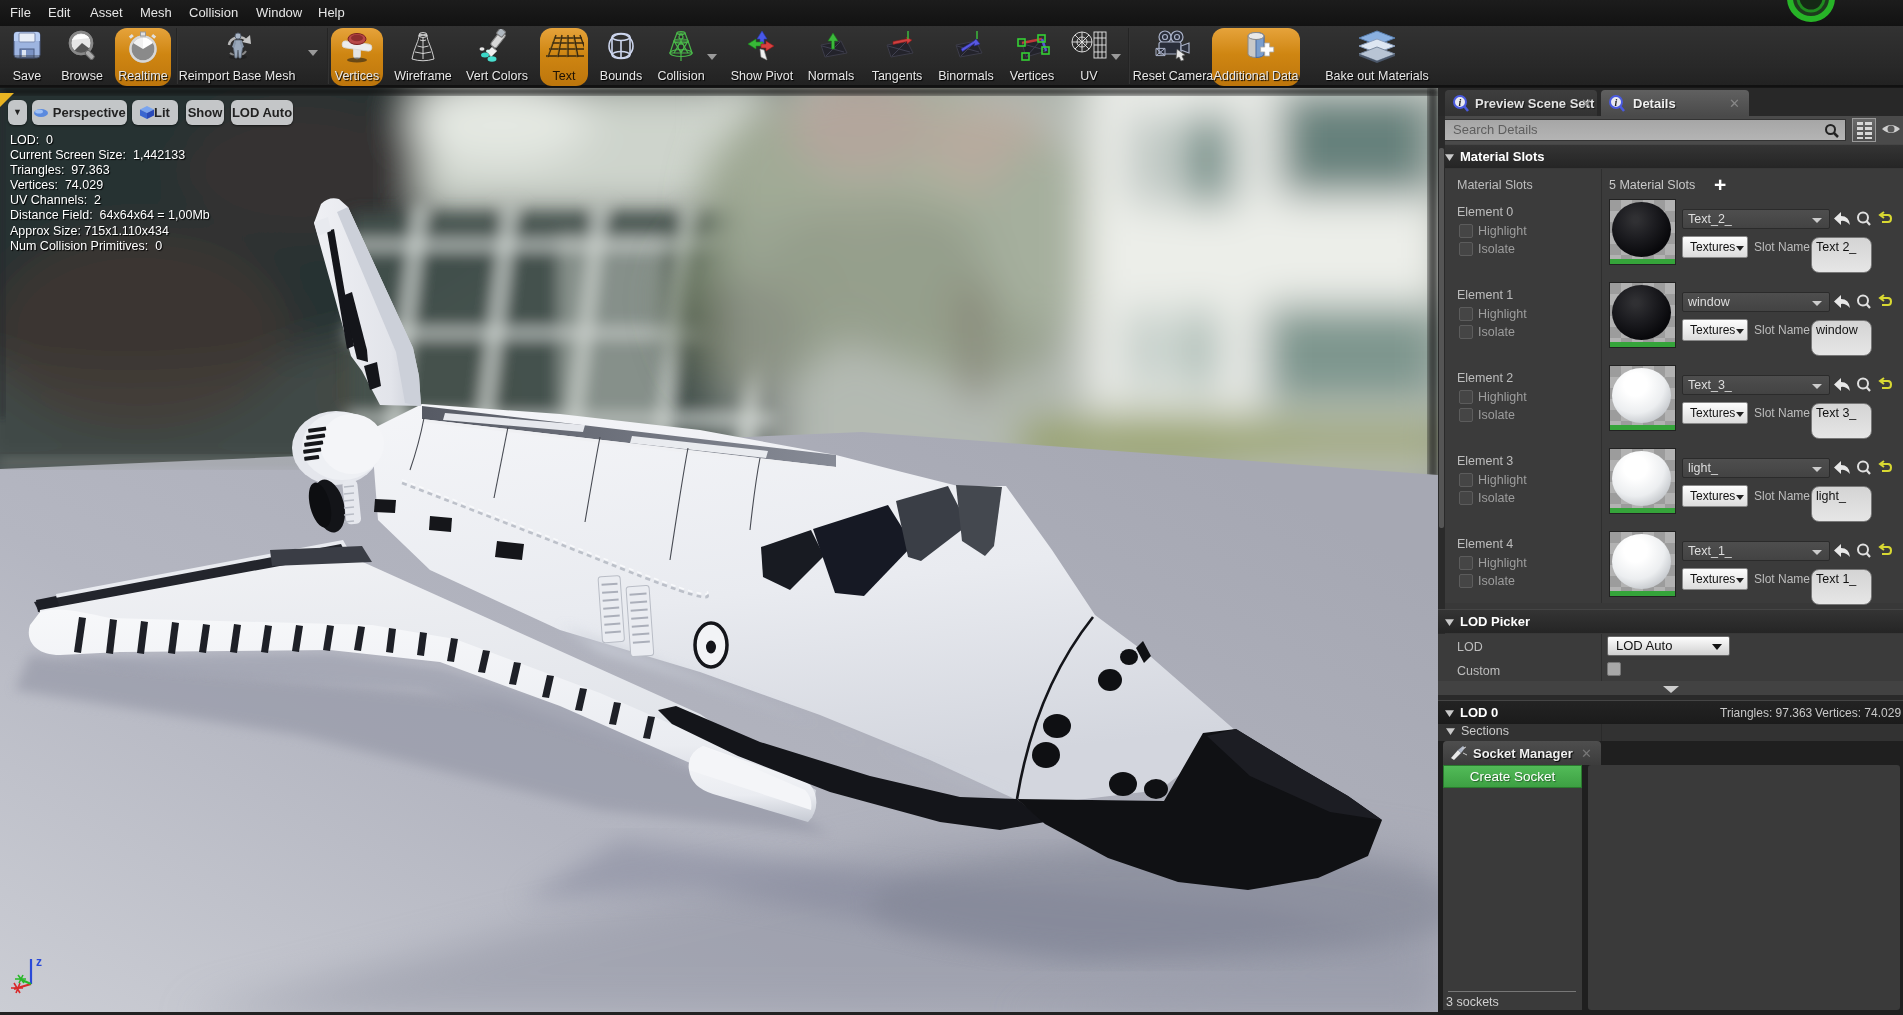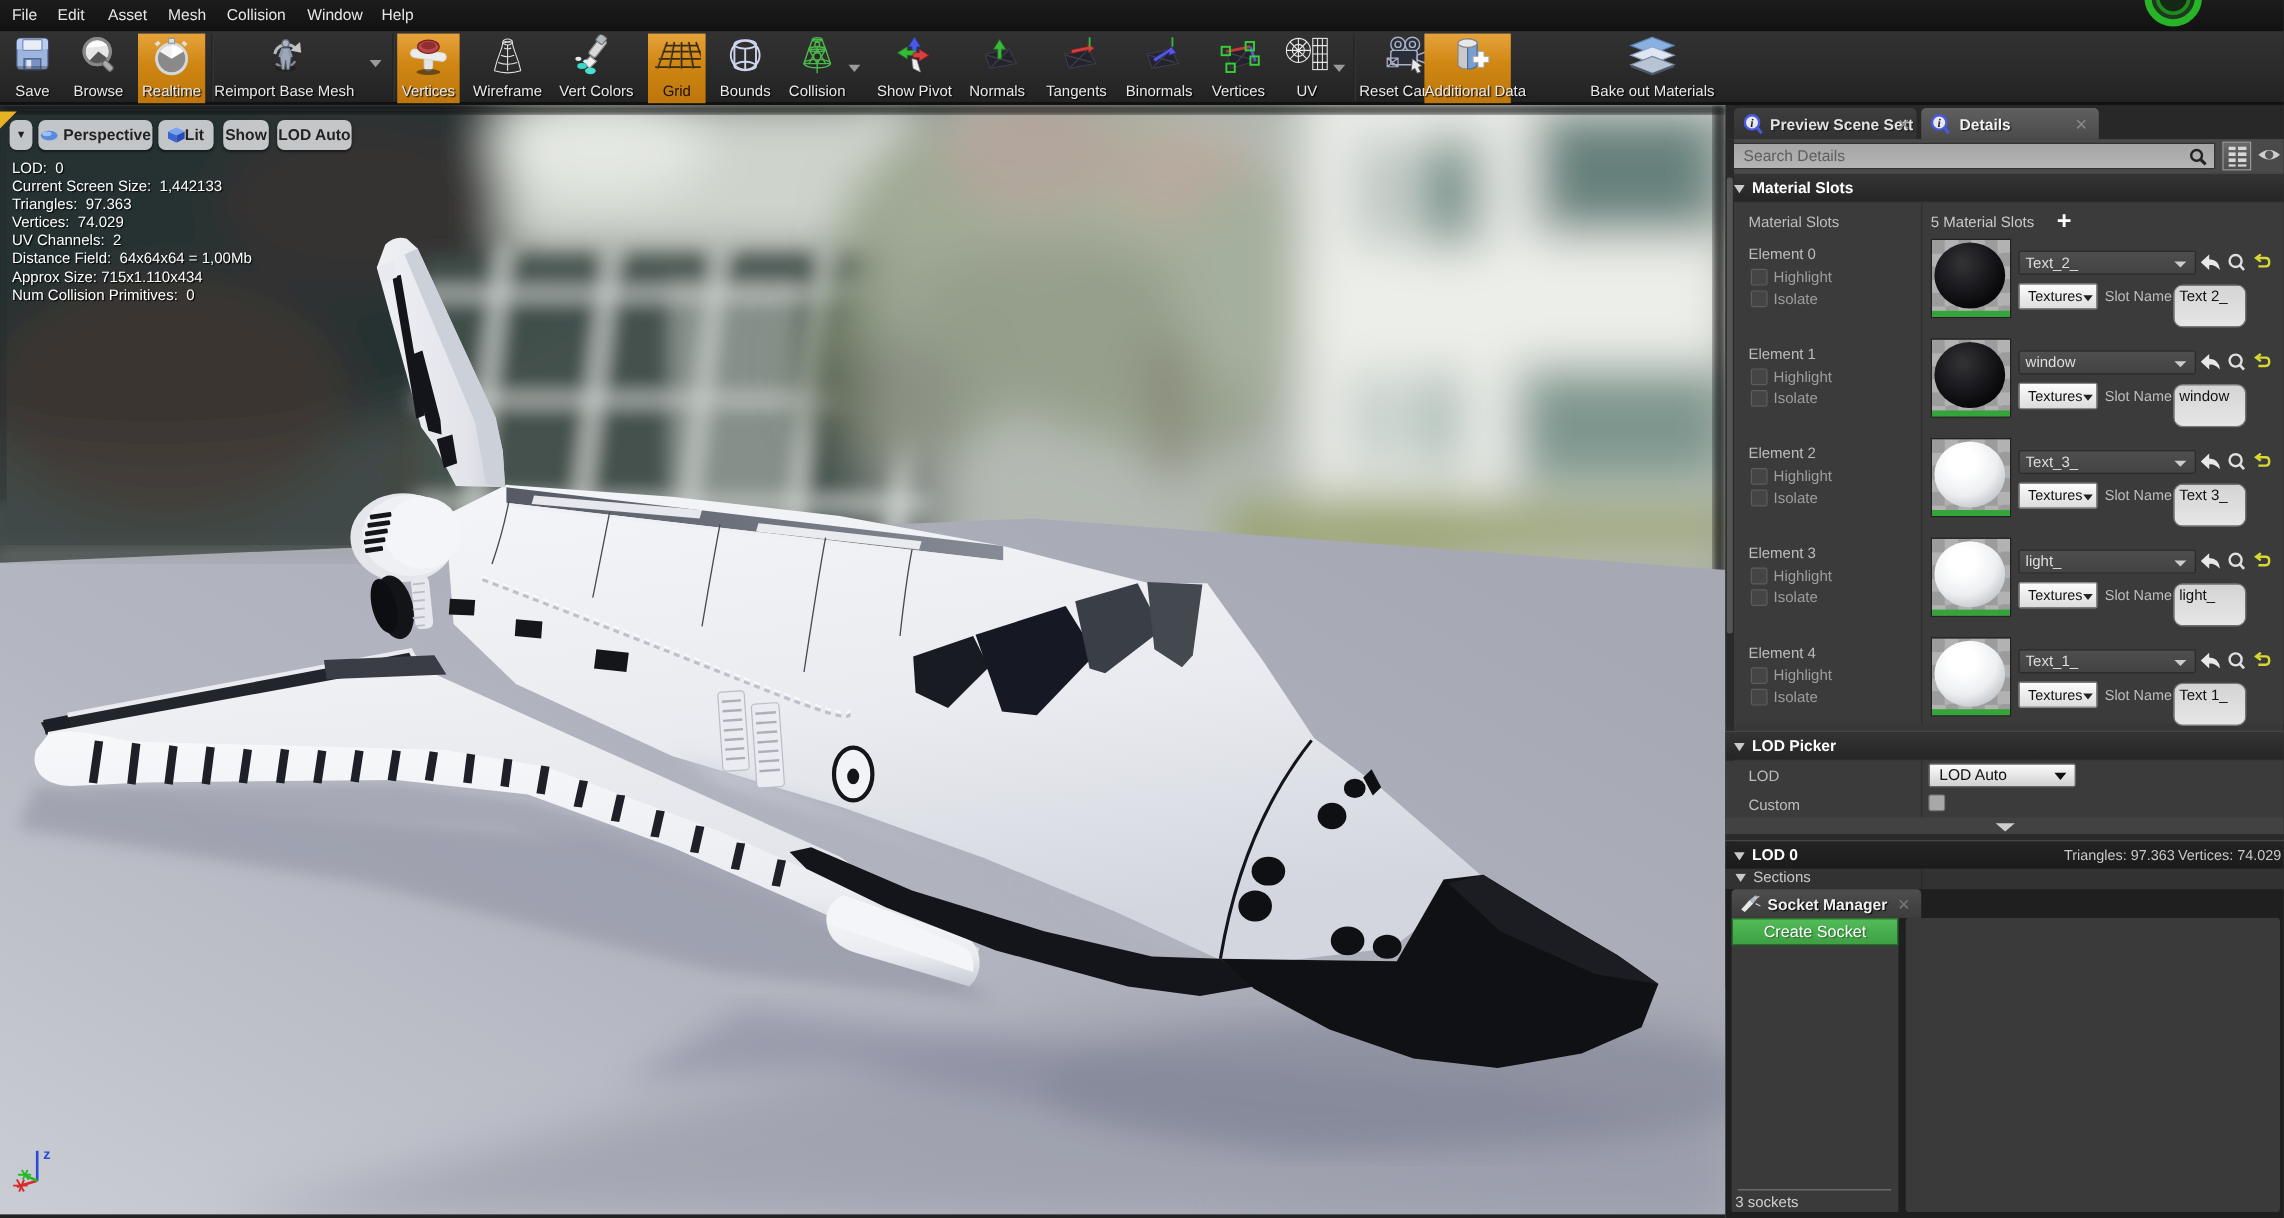--- a/index.html
+++ b/index.html
@@ -2,21 +2,21 @@
 <html><head><meta charset="utf-8"><style>
 *{margin:0;padding:0;box-sizing:border-box}
 html,body{width:1903px;height:1015px;overflow:hidden;background:#161616;font-family:"Liberation Sans",sans-serif}
 .a{position:absolute}
 #menubar{position:absolute;left:0;top:0;width:1903px;height:26px;background:linear-gradient(#1c1c1c,#121212);color:#e6e6e6;font-size:13px}
 #menubar span{position:absolute;top:5px}
 #toolbar{position:absolute;left:0;top:26px;width:1903px;height:61px;background:linear-gradient(#323232,#282828 70%,#222);border-bottom:2px solid #111}
 .tb{position:absolute;top:2px;height:58px;text-align:center}
 .tb .lb{position:absolute;bottom:3px;left:0;right:0;font-size:12.5px;color:#e8e8e8;text-shadow:1px 1px 1px #000;white-space:nowrap}
 .tb svg{display:block;margin:1px auto 0}
-.org{background:linear-gradient(#e6a33b,#cf8612 45%,#bd760c);border-radius:0}
+.org{background:linear-gradient(#e6a33b,#cf8612 45%,#bd760c);border-radius:12px}
 .sep{position:absolute;top:2px;height:56px;width:2px;background:linear-gradient(90deg,#1d1d1d,#3a3a3a)}
 .varr{position:absolute;width:0;height:0;border-left:5px solid transparent;border-right:5px solid transparent;border-top:6px solid #9a9a9a}
 #viewport{position:absolute;left:0;top:88px;width:1438px;height:927px;background:#8b8d97}
 .vbtn{position:absolute;top:12px;height:25px;background:rgba(208,210,212,.93);border-radius:6px;color:#222;font-size:13.5px;font-weight:bold;line-height:25px;text-align:center;box-shadow:0 1px 2px rgba(0,0,0,.5);white-space:nowrap}
 #stats{position:absolute;left:10px;top:45px;color:#fff;font-size:12.5px;line-height:15.1px;text-shadow:1px 1px 1px #000;white-space:pre}
 #panel{position:absolute;left:1438px;top:88px;width:465px;height:927px;background:#383838;font-size:12px;color:#c9c9c9}
 #panel span,#panel div{white-space:nowrap}
 .hdr{position:absolute;left:0;width:465px;height:24px;background:linear-gradient(#343434,#252525);color:#fff;font-weight:bold;font-size:13px;line-height:24px;border-top:1px solid #454545}
 .tri{display:inline-block;width:9px;height:8px;margin:0 6px 0 7px;background:#c9c9c9;clip-path:polygon(0 15%,100% 15%,50% 100%)}
 .cb{position:absolute;width:14px;height:14px;background:#454545;border:1px solid #5c5c5c;border-radius:2px}
@@ -132,21 +132,21 @@
 <div class="tb org" style="left:540px;width:48px">
       <svg width="40" height="36">
         <g stroke="#3a2a10" stroke-width="1.4" fill="none">
           <path d="M12 6 L4 28 M18 6 L14 28 M24 6 L24 28 M30 6 L34 28 M36 6 L44 28"></path>
           <path d="M10 9 H38 M8 14 H40 M5 20 H43 M2 27 H46"></path>
         </g>
         <g stroke="#8a6a20" stroke-width="0.7" fill="none" opacity="0.7">
           <path d="M11 7 L3 29 M17 7 L13 29 M23 7 L23 29 M29 7 L33 29"></path>
         </g>
       </svg>
-      <div class="lb" style="color:#1d1205;text-shadow:none">Grid</div>
+      <div class="lb" style="color:#1d1205;text-shadow:none">Text</div>
     </div>
 <div class="tb" style="left:593px;width:56px">
       <svg width="36" height="36">
         <g fill="none" stroke="#cdd6ee" stroke-width="1.6">
           <circle cx="18" cy="17" r="12"></circle>
           <ellipse cx="18" cy="8" rx="9" ry="3.5"></ellipse>
           <path d="M9 8 V 26 M27 8 V 26 M18 11.5 V 30"></path>
           <ellipse cx="18" cy="26" rx="9" ry="3.5"></ellipse>
         </g>
       </svg>
@@ -241,21 +241,21 @@
           <rect x="8" y="13" width="22" height="12" rx="2"></rect>
           <path d="M30 17 l8 -3 v10 l-8 -3 z"></path>
         </g>
         <path d="M26 20 l8 6 -3 1 2 4 -3 1 -2 -4 -3 2 z" fill="#e8e8e8" stroke="#555" stroke-width="0.7"></path>
         <g fill="none" stroke="#aab2c8" stroke-width="1.1">
           <path d="M30 26 l10 8 M40 26 l-10 8 M30 26 h10 v8 h-10 z" transform="translate(-22 -4) scale(0.9)"></path>
         </g>
       </svg>
       <div class="lb" style="">Reset Camera</div>
     </div>
-<div class="tb org" style="left:1187px;width:72px">
+<div class="tb org" style="left:1212px;width:88px">
       <svg width="40" height="36">
         <path d="M12 7 a8 3.5 0 0 1 16 0 v18 a8 3.5 0 0 1 -16 0 z" fill="#c9c9c9" stroke="#888"></path>
         <path d="M20 3.5 a8 3.5 0 0 1 8 3.5 v18 a8 3.5 0 0 1 -8 3.5 z" fill="#7a9ece" stroke="#4a6a9e"></path>
         <ellipse cx="20" cy="7" rx="8" ry="3.5" fill="#e8e8e8" stroke="#888"></ellipse>
         <path d="M27 16 h5 v-5 h6 v5 h5 v6 h-5 v5 h-6 v-5 h-5 z" transform="scale(0.82) translate(3 6)" fill="#fdfdfd" stroke="#aaa"></path>
       </svg>
       <div class="lb" style="">Additional Data</div>
     </div>
 <div class="tb" style="left:1317px;width:120px">
       <svg width="44" height="36">

